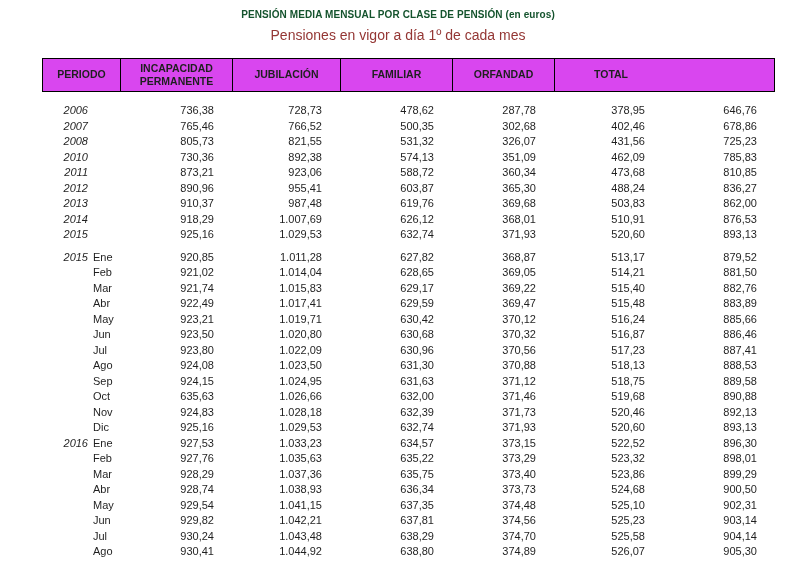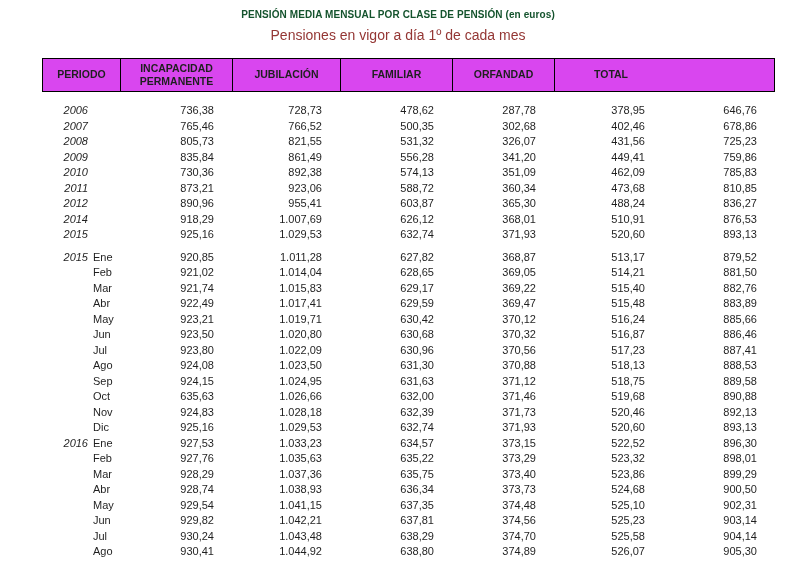--- a/index.html
+++ b/index.html
@@ -127,32 +127,20 @@
           </div>
           <div class="cell num c1">805,73</div>
           <div class="cell num c2">821,55</div>
           <div class="cell num c3">531,32</div>
           <div class="cell num c4">326,07</div>
           <div class="cell num c5">431,56</div>
           <div class="cell num c6">725,23</div>
         </div>
         <div class="row">
           <div class="cell period c0">
-            <span class="year">2009</span>
-            <span class="month"></span>
-          </div>
-          <div class="cell num c1">835,84</div>
-          <div class="cell num c2">861,49</div>
-          <div class="cell num c3">556,28</div>
-          <div class="cell num c4">341,20</div>
-          <div class="cell num c5">449,41</div>
-          <div class="cell num c6">759,86</div>
-        </div>
-        <div class="row">
-          <div class="cell period c0">
             <span class="year">2010</span>
             <span class="month"></span>
           </div>
           <div class="cell num c1">730,36</div>
           <div class="cell num c2">892,38</div>
           <div class="cell num c3">574,13</div>
           <div class="cell num c4">351,09</div>
           <div class="cell num c5">462,09</div>
           <div class="cell num c6">785,83</div>
         </div>
@@ -175,20 +163,32 @@
           </div>
           <div class="cell num c1">890,96</div>
           <div class="cell num c2">955,41</div>
           <div class="cell num c3">603,87</div>
           <div class="cell num c4">365,30</div>
           <div class="cell num c5">488,24</div>
           <div class="cell num c6">836,27</div>
         </div>
         <div class="row">
           <div class="cell period c0">
+            <span class="year">2013</span>
+            <span class="month"></span>
+          </div>
+          <div class="cell num c1">910,37</div>
+          <div class="cell num c2">987,48</div>
+          <div class="cell num c3">619,76</div>
+          <div class="cell num c4">369,68</div>
+          <div class="cell num c5">503,83</div>
+          <div class="cell num c6">862,00</div>
+        </div>
+        <div class="row">
+          <div class="cell period c0">
             <span class="year">2014</span>
             <span class="month"></span>
           </div>
           <div class="cell num c1">918,29</div>
           <div class="cell num c2">1.007,69</div>
           <div class="cell num c3">626,12</div>
           <div class="cell num c4">368,01</div>
           <div class="cell num c5">510,91</div>
           <div class="cell num c6">876,53</div>
         </div>

